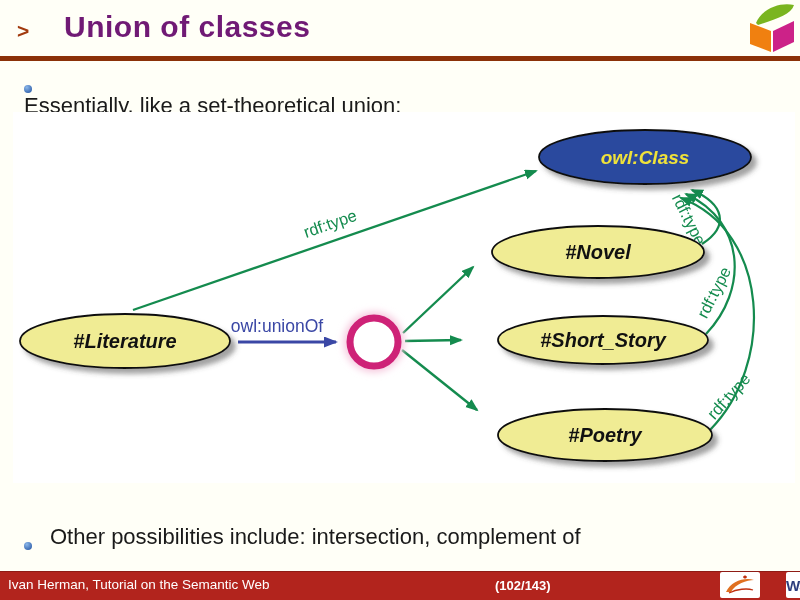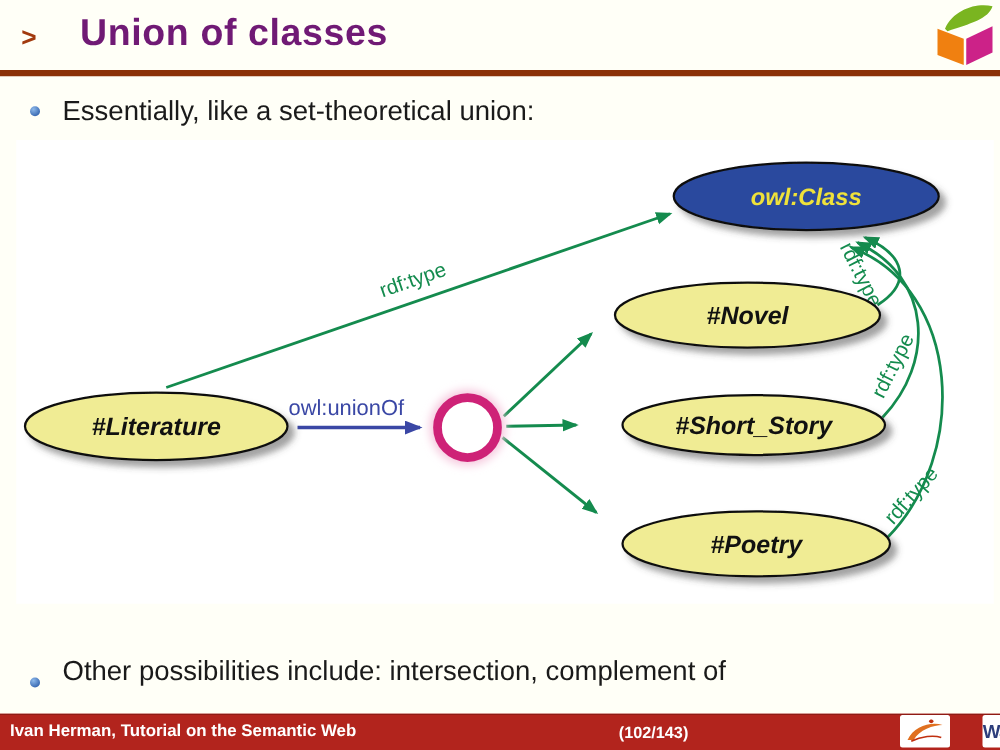--- a/index.html
+++ b/index.html
@@ -16,21 +16,21 @@
   .page-title{
     position:absolute; left:64px; top:10px; font-size:30px; font-weight:bold;
     color:#701a75; letter-spacing:0.5px;
   }
   .title-rule{
     position:absolute; left:0; top:56px; width:100%; height:5px; background:#8B3108;
   }
   .cube-logo{ position:absolute; left:746px; top:2px; }
   
   .bullet-row{ position:absolute; left:24px; display:flex; align-items:flex-start; }
-  .bullet-row.first{ top:76px; }
+  .bullet-row.first{ top:76px;flex-direction:column; }
   .bullet-row.second{ top:524px;align-items:flex-end; }
   .bullet-dot{
     width:8px; height:8px; border-radius:50%; margin:9px 18px 0 0; flex:0 0 8px;
     background:radial-gradient(circle at 35% 30%, #8CB8EA, #1D4E9E);
   }
   .bullet-text{ font-size:22px; color:#1A1A1A; }
   
   .diagram-panel{
     position:absolute; left:13px; top:112px; width:782px; height:371px; background:#FFFFFF;
   }
@@ -41,21 +41,21 @@
   .edge-label{ font-family:"Liberation Sans", sans-serif; font-size:16.5px; fill:#148B4E;
     text-anchor:middle; }
   .union-label{ font-family:"Liberation Sans", sans-serif; font-size:17.5px; fill:#3A47A5;
     text-anchor:middle; }
   
   .footer-bar{
     position:absolute; left:0; top:571px; width:100%; height:29px; background:#B2241D;
     border-top:1px solid #8F1B15;
   }
   .footer-author{
-    position:absolute; left:8px; top:577px; color:#FFFFFF; font-size:13.5px; font-weight:bold;
+    position:absolute; left:8px; top:577px; color:#FFFFFF; font-size:13.5px; font-weight:normal;
   }
   .footer-page{
     position:absolute; left:495px; top:578px; color:#FFFFFF; font-size:13px; font-weight:bold;
   }
   .logo-box{
     position:absolute; top:572px; height:26px; background:#FFFFFF; border-radius:2px;
     display:flex; align-items:center; justify-content:center;
   }
   .calligraphy-box{ left:720px; width:40px; }
   .w3c-box{ left:762px; width:35px;margin-left:24px; }

